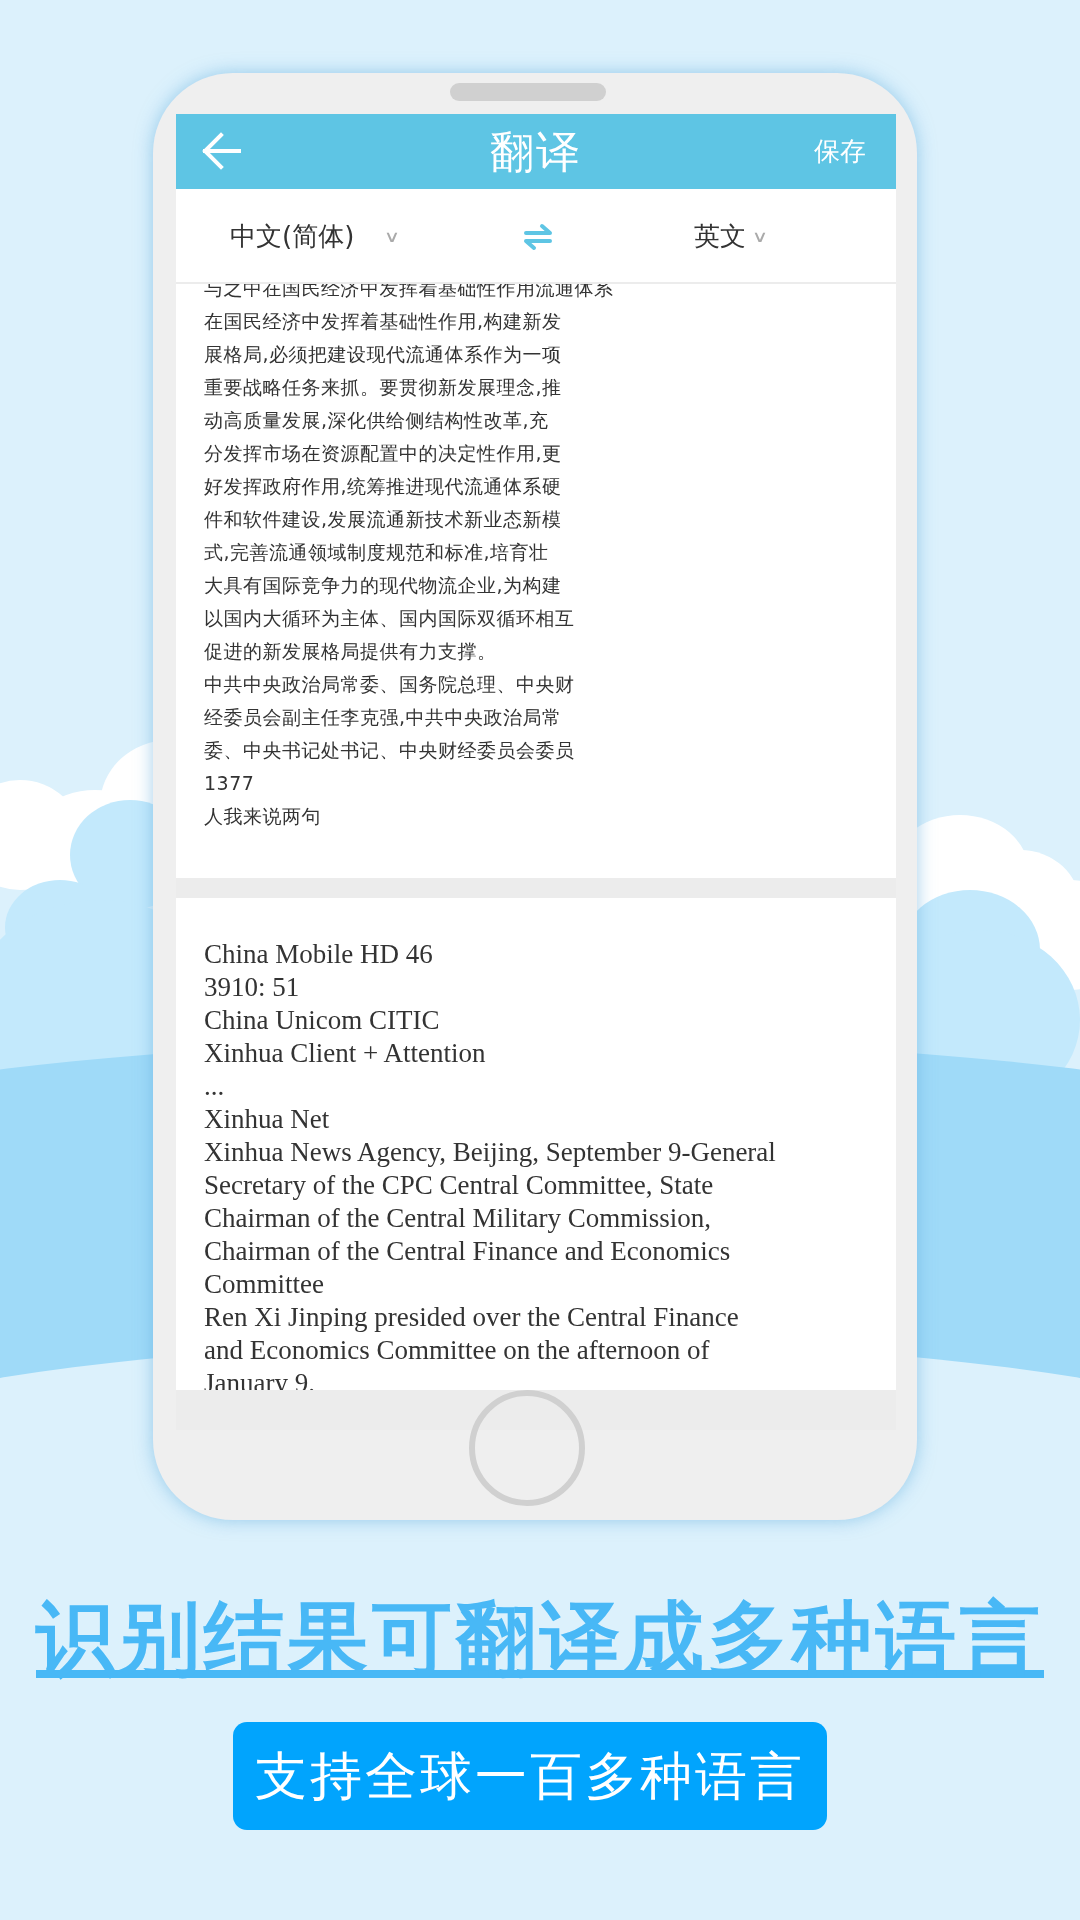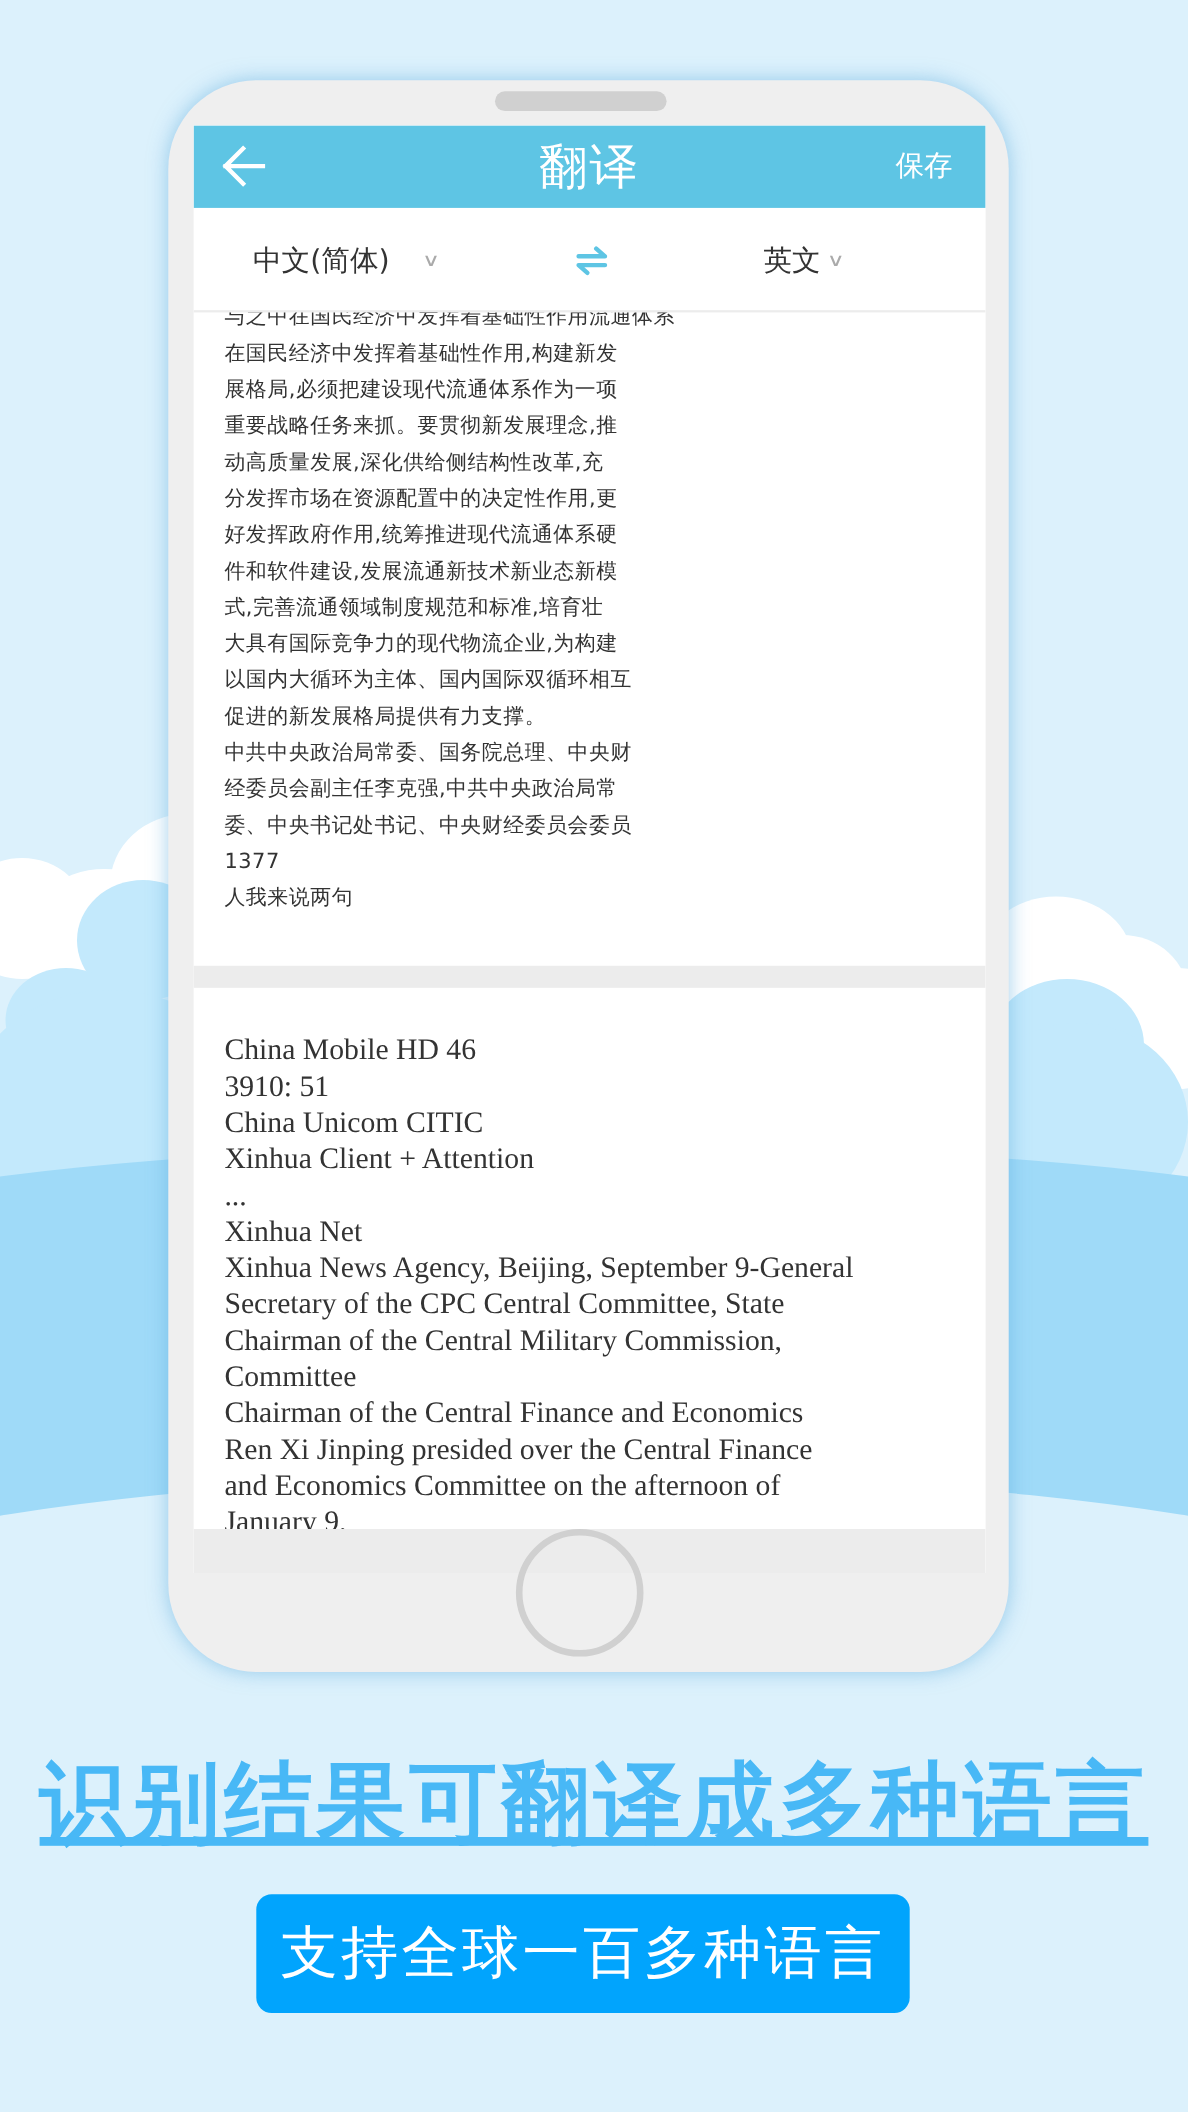--- a/index.html
+++ b/index.html
@@ -177,22 +177,22 @@
     <div class="panel-dst">
       <div class="en-line">China Mobile HD 46</div>
       <div class="en-line">3910: 51</div>
       <div class="en-line">China Unicom CITIC</div>
       <div class="en-line">Xinhua Client + Attention</div>
       <div class="en-line">...</div>
       <div class="en-line">Xinhua Net</div>
       <div class="en-line">Xinhua News Agency, Beijing, September 9-General</div>
       <div class="en-line">Secretary of the CPC Central Committee, State</div>
       <div class="en-line">Chairman of the Central Military Commission,</div>
+      <div class="en-line">Chairman of the Central Finance and Economics</div>
       <div class="en-line">Committee</div>
-      <div class="en-line">Chairman of the Central Finance and Economics</div>
       <div class="en-line">Ren Xi Jinping presided over the Central Finance</div>
       <div class="en-line">and Economics Committee on the afternoon of</div>
       <div class="en-line">January 9.</div>
       <div class="en-line">The Eighth Meeting of the Committee of Members of</div>
     </div>
 
     <div class="screen-foot"></div>
   </div>
 
   <div class="home-button"></div>

